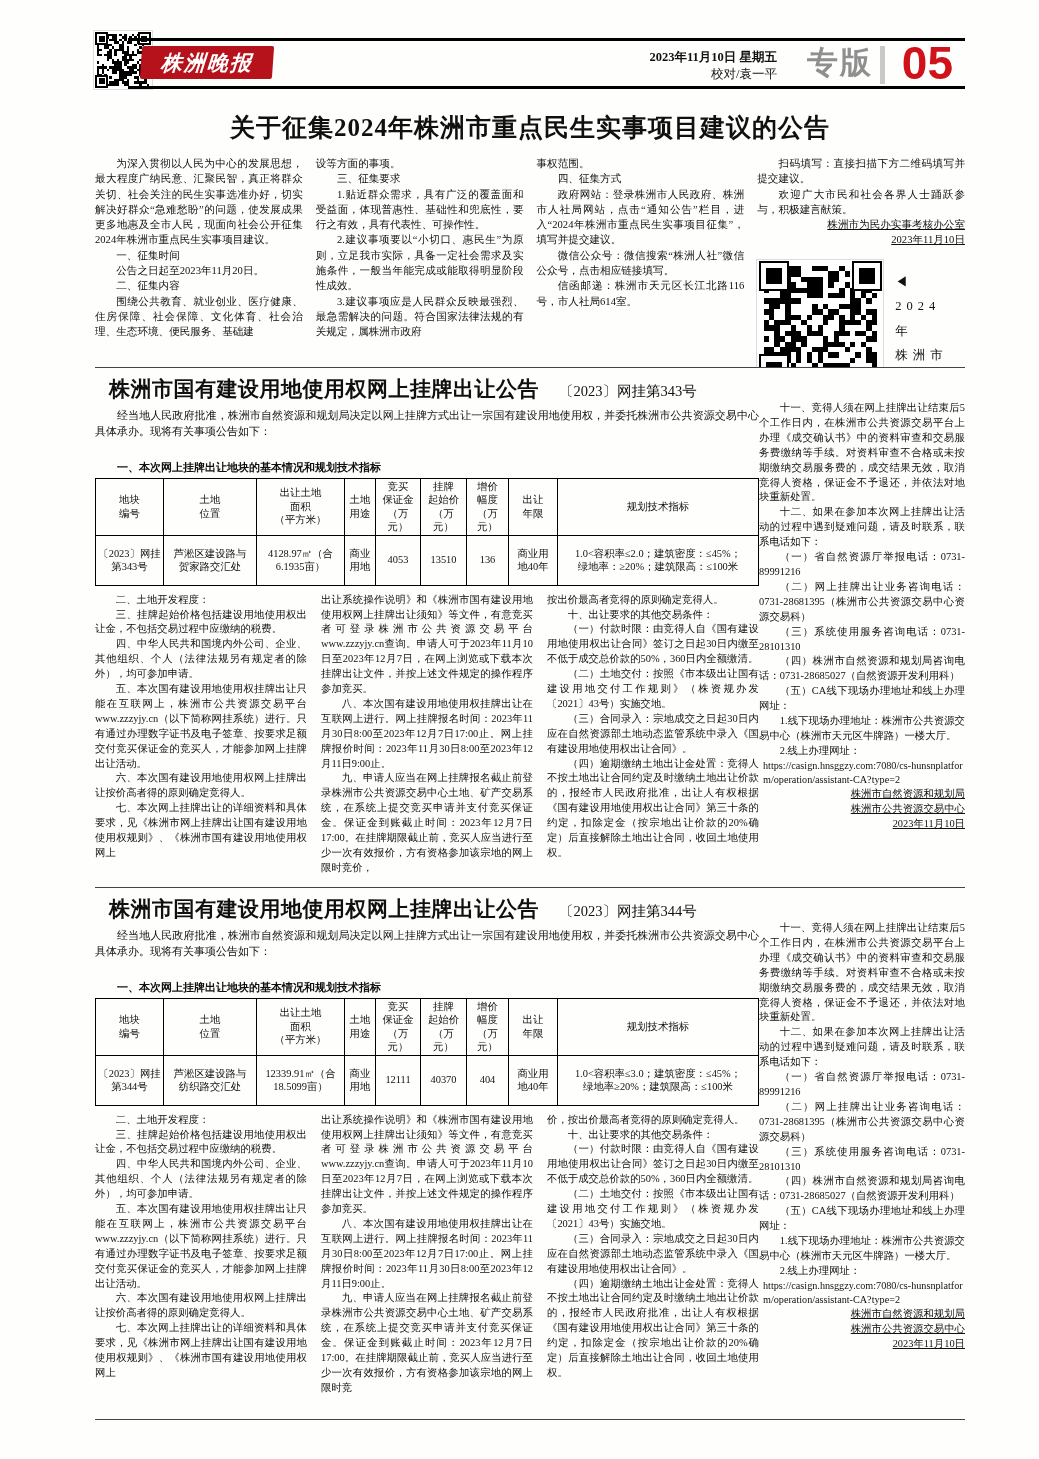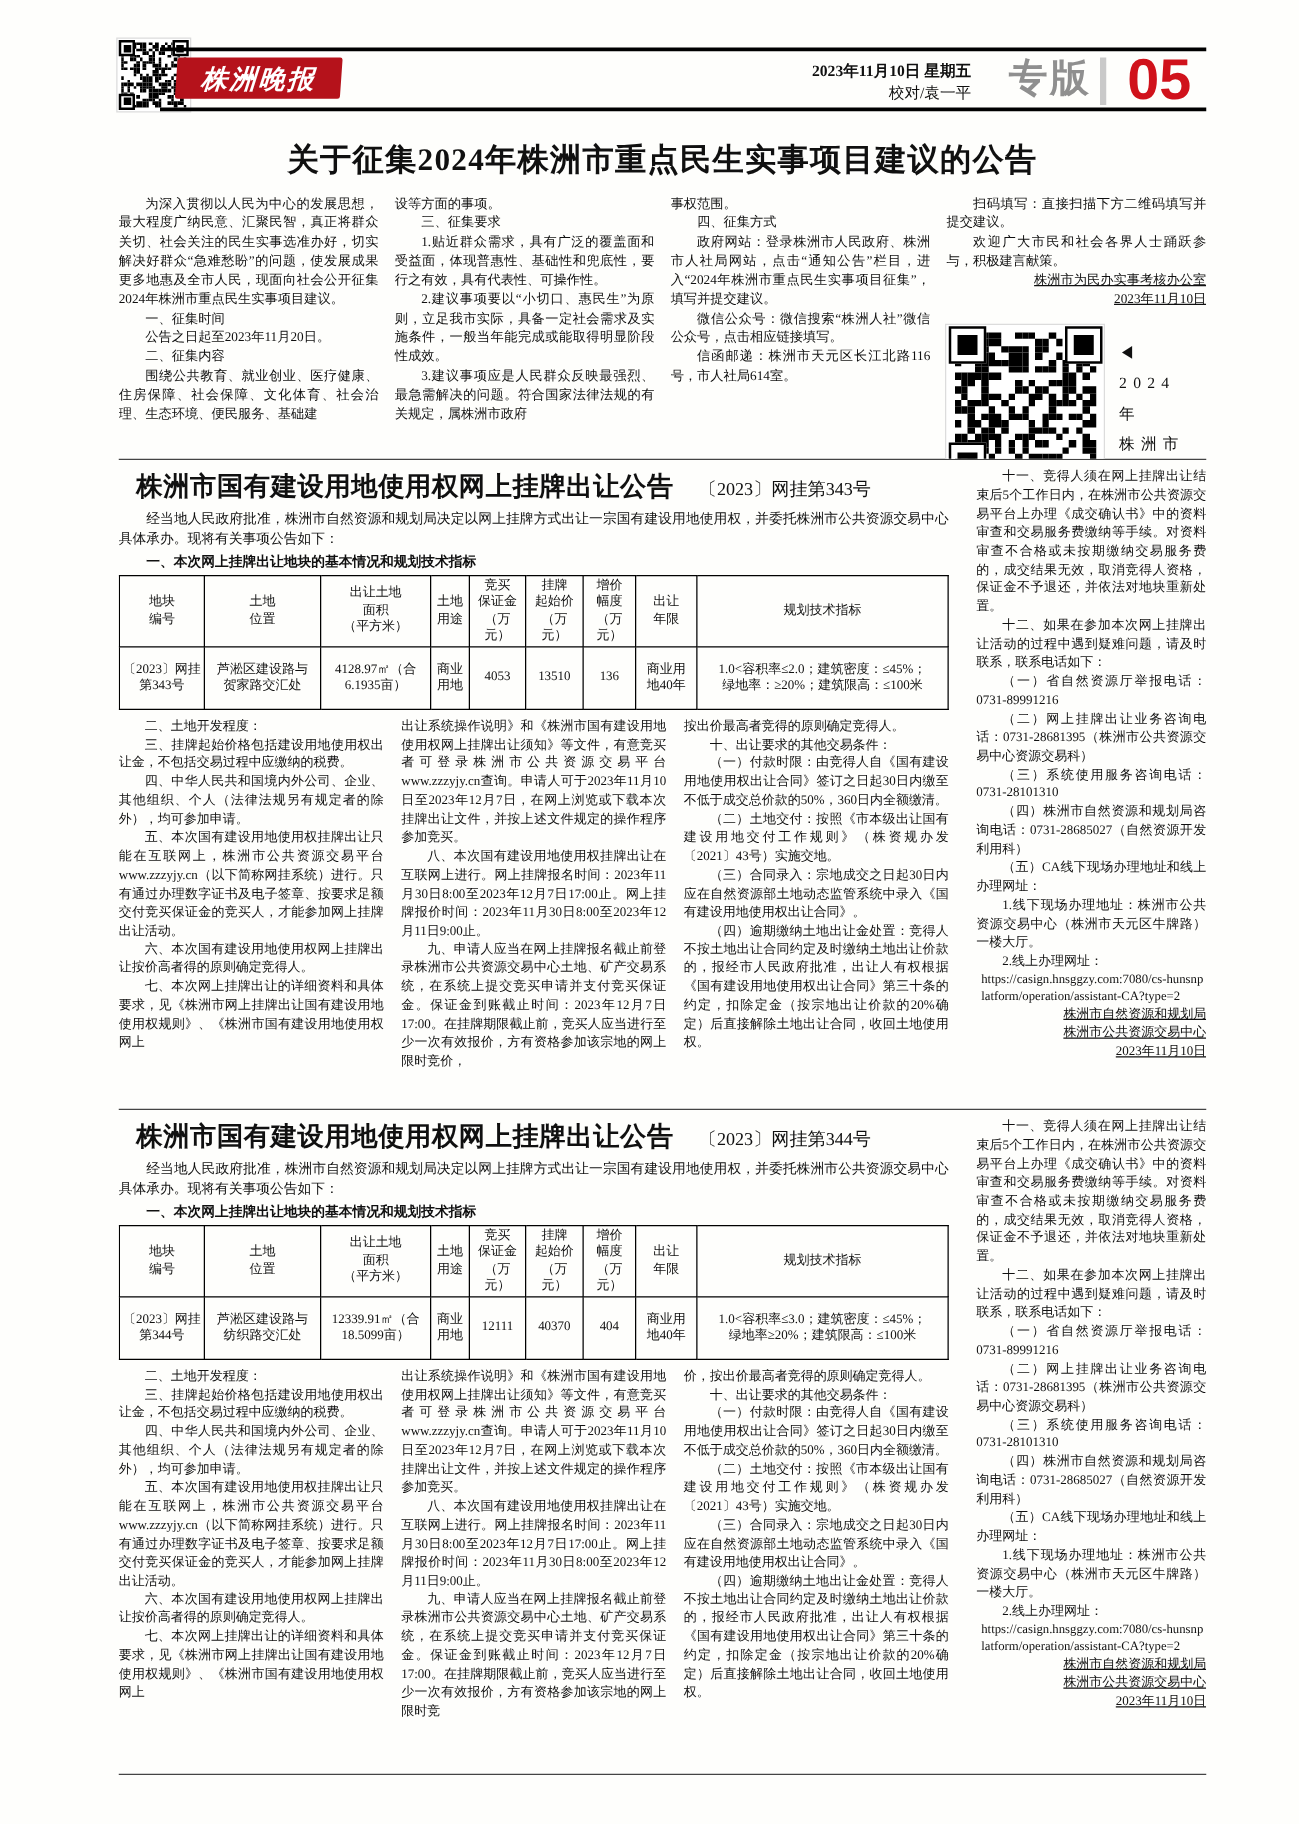--- a/index.html
+++ b/index.html
@@ -31,30 +31,30 @@
   .secA{height:262px;overflow:hidden;}
   .titleA{text-align:center;font-size:25px;font-weight:bold;letter-spacing:1px;margin:6px 0 12px;}
   .colsA{display:flex;gap:13px;height:214px;overflow:hidden;
          font-size:10.6px;line-height:15.3px;}
   .colsA .col{flex:1;min-width:0;}
   .qr-row{display:flex;gap:12px;margin-top:12px;}
   .qr-bg{width:126px;height:126px;flex:none;}
   .qr-cap{font-size:12.5px;line-height:24.5px;letter-spacing:5px;padding-top:10px;white-space:pre-line;}
   .rule{border:0;border-top:1px solid #444;margin:0;}
   
-  .land{display:flex;gap:22px;padding-top:7px;overflow:hidden;}
+  .land{display:flex;padding-top:7px;overflow:hidden;}
   .secB{height:512px;}
   .secC{height:524px;}
   .land-main{width:664px;flex:none;display:flex;flex-direction:column;}
-  .land-side{flex:1;min-width:0;font-size:10.4px;line-height:14.9px;overflow:hidden;}
+  .land-side{flex:1;min-width:0;font-size:10.4px;line-height:14.9px;overflow:hidden;margin-top:26px;}
   .lt-row{display:flex;align-items:baseline;gap:20px;padding-left:14px;margin:0 0 5px;}
   .lt{font-size:21px;font-weight:bold;letter-spacing:0.5px;}
   .ldoc{font-size:14.5px;}
   .lintro{font-size:11px;line-height:15.8px;}
-  .lsec1{font-size:11px;font-weight:bold;margin-top:2px;}
+  .lsec1{font-size:11px;font-weight:bold;margin-top:20px;}
   table.ltab{width:100%;border-collapse:collapse;table-layout:fixed;text-align:center;
              font-size:10.4px;margin-top:3px;}
   table.ltab th,table.ltab td{border:1px solid #000;padding:1px 2px;white-space:pre-line;
              line-height:13.5px;vertical-align:middle;font-weight:normal;}
   table.ltab thead tr{height:46px;}
   table.ltab tbody tr{height:50px;}
   .land-cols{display:flex;gap:14px;flex:1;overflow:hidden;margin-top:7px;
              font-size:10.4px;line-height:14.9px;}
   .land-cols .col{flex:1;min-width:0;}
   

